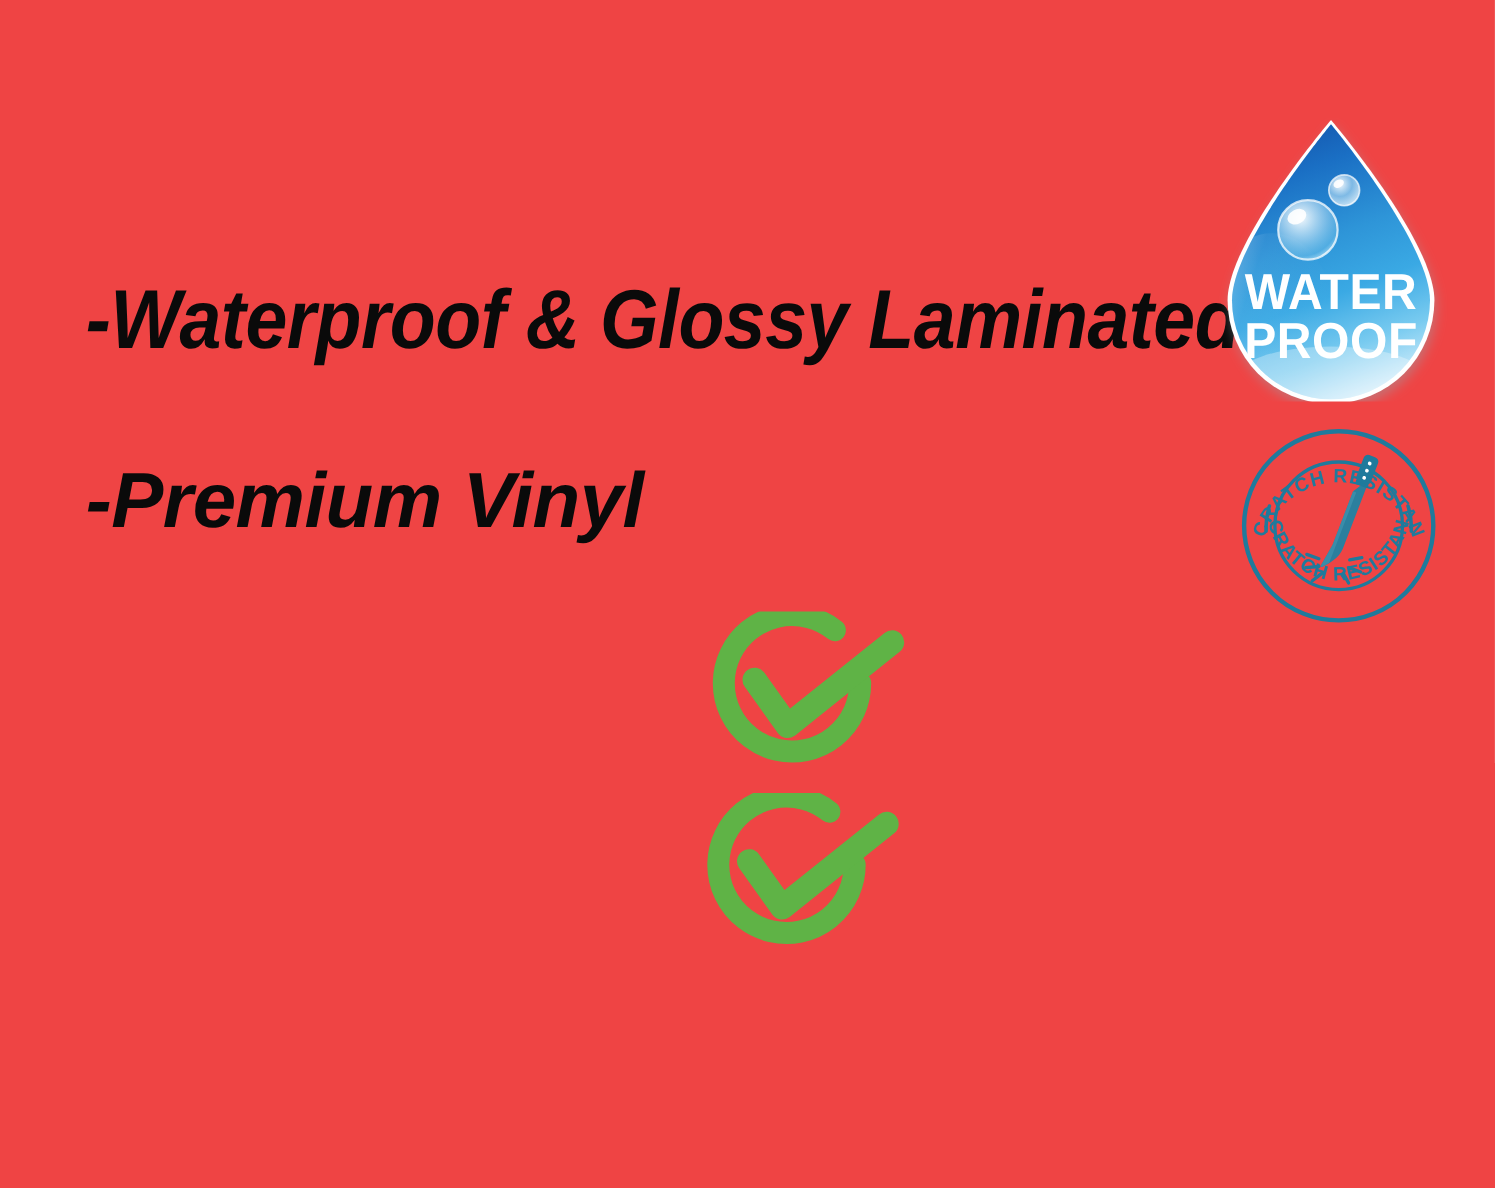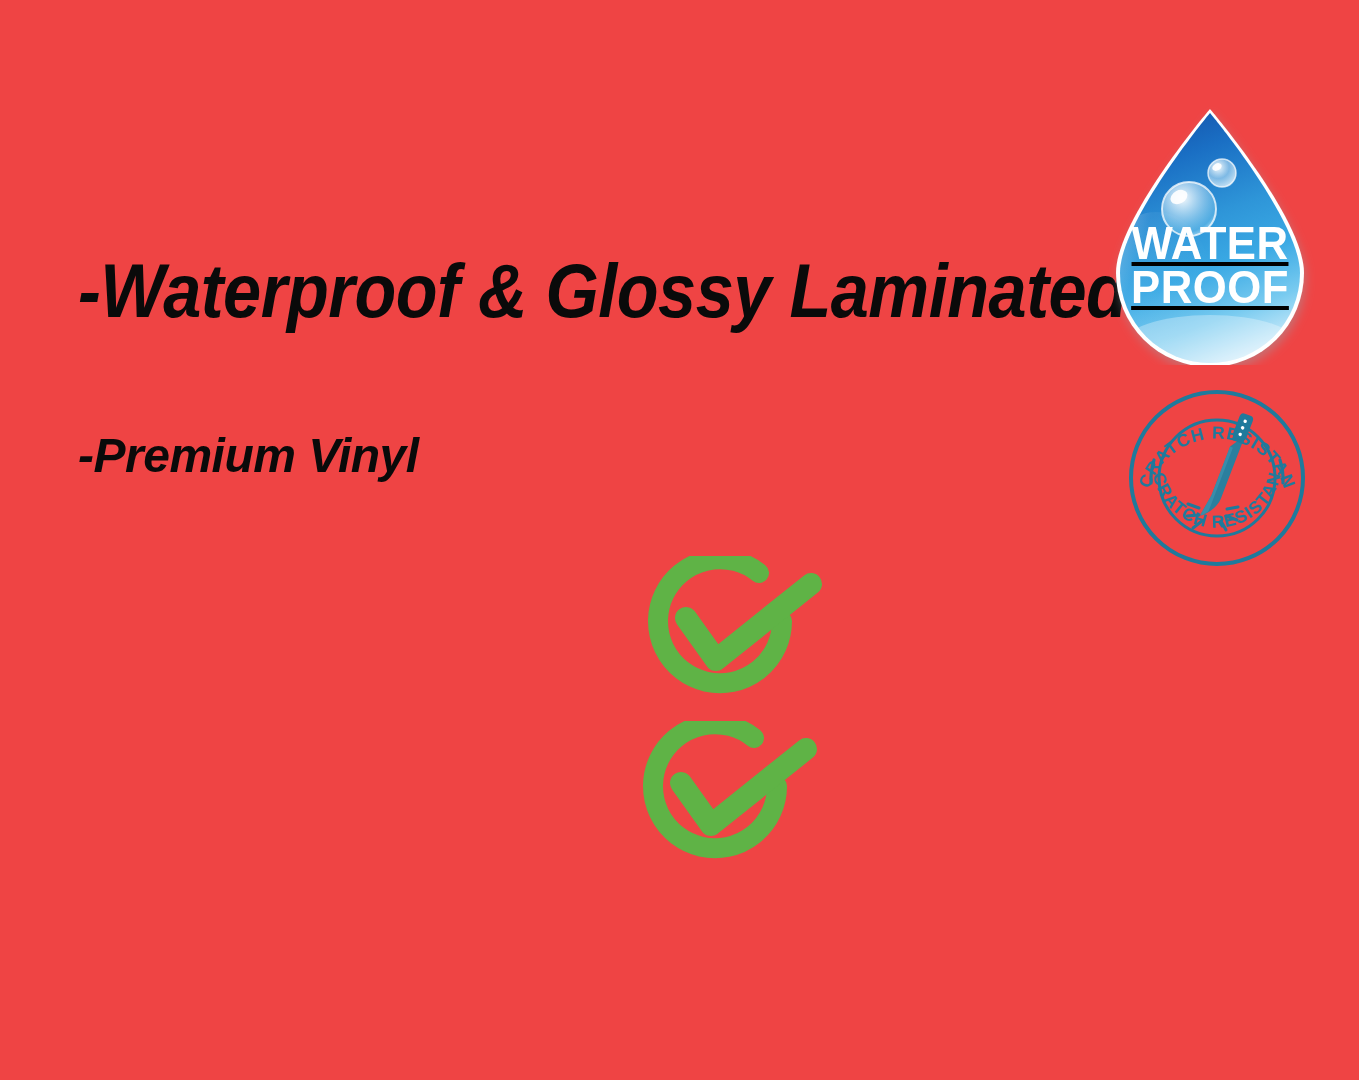--- a/index.html
+++ b/index.html
@@ -33,21 +33,21 @@
   .feature-line {
     height: 165px;
     display: flex;
     align-items: flex-start;
     white-space: nowrap;
   }
   .feature-text {
     font-family: "Liberation Sans", sans-serif;
     font-weight: 700;
     font-style: italic;
-    font-size: 48px;
+    font-size: 71px;
     line-height: 78px;
     color: #0a0a0a;
     letter-spacing: -0.5px;
     display: inline-block;
   }
   
   .feature-line.condensed .feature-text {
     transform: scaleX(0.90);
     transform-origin: left center;
     font-size: 76px;
@@ -59,25 +59,24 @@
     left: 1104px;
     top: 107px;
     width: 212px;
     height: 258px;
   }
   .waterproof-badge svg { display: block; width: 100%; height: 100%; }
 
   .drop-text {
     position: absolute;
     left: 0;
-    top: 114px;
+    top: 136px;
     width: 212px;
     text-align: center;
     pointer-events: none;
-    text-decoration: underline;
   }
   .drop-text span {
     display: block;
     color: #ffffff;
     font-family: "Liberation Sans", sans-serif;
     font-weight: 700;
     font-size: 46px;
     line-height: 44px;
     letter-spacing: 0.5px;
     transform: scaleX(0.95);

